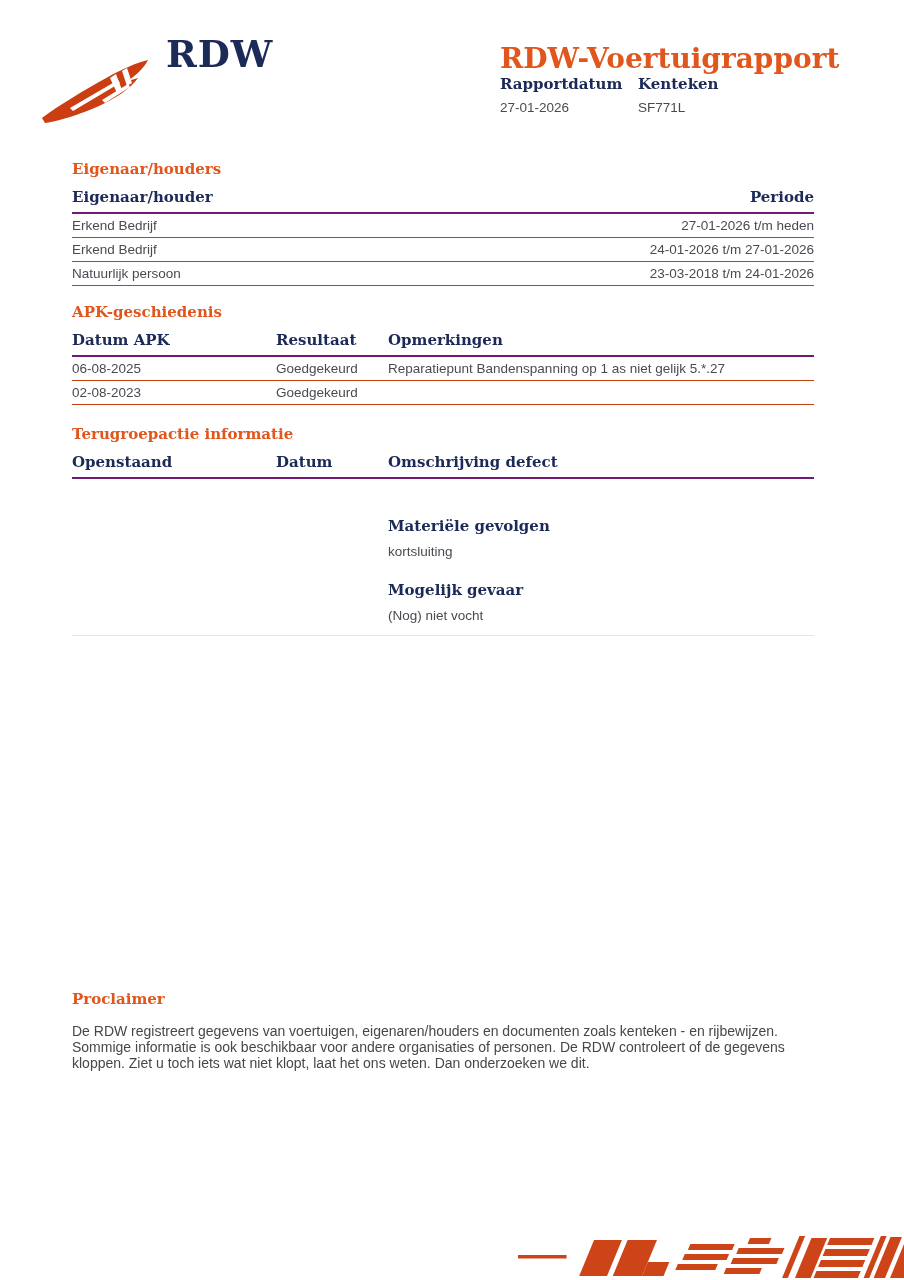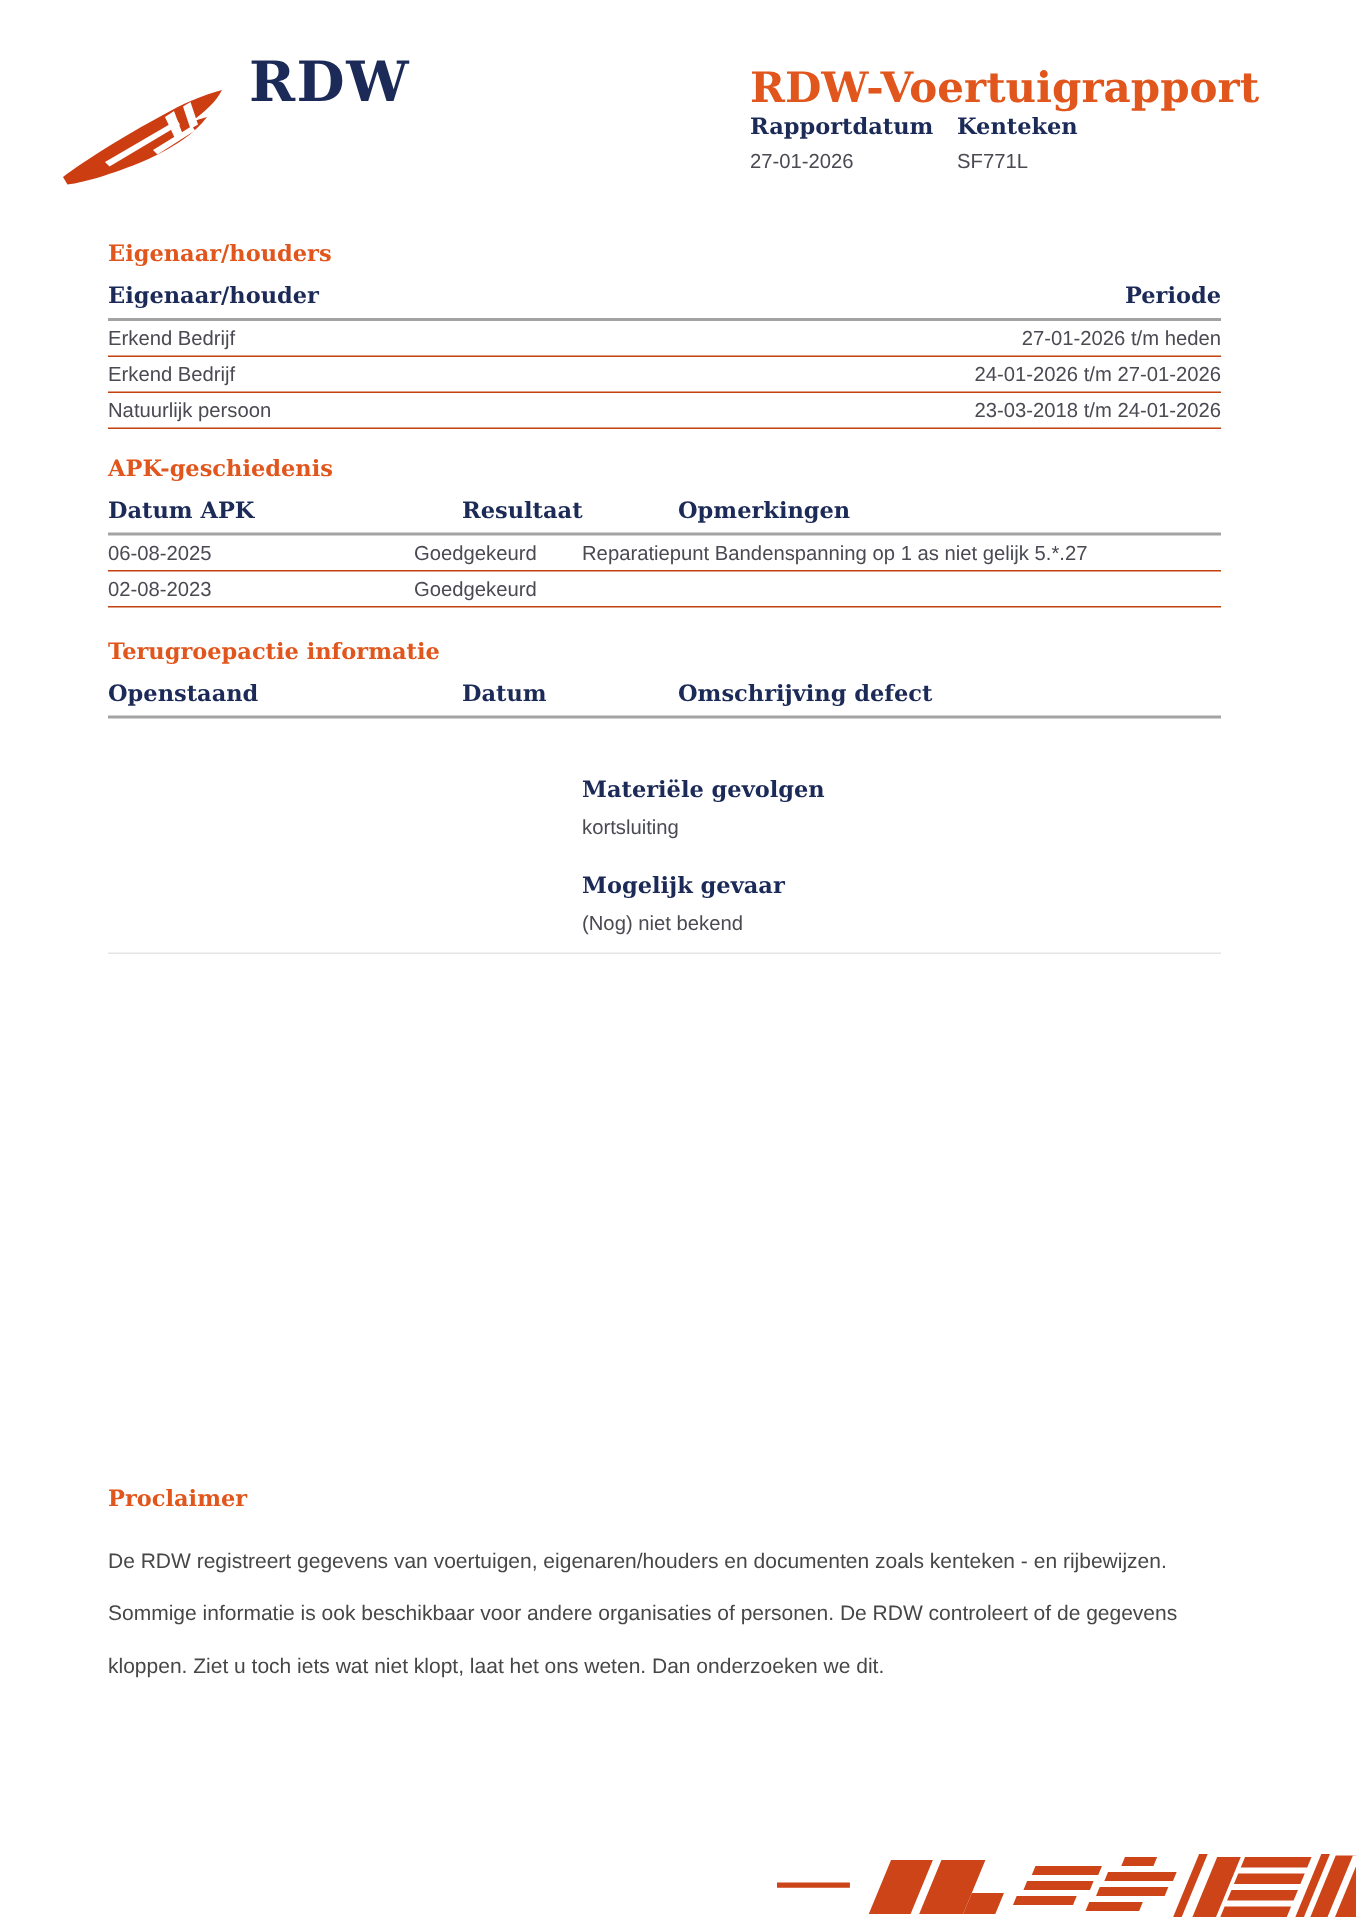--- a/index.html
+++ b/index.html
@@ -38,21 +38,21 @@
     font-size: 15px; color: #1C2A58;
   }
   .meta-value { font-size: 13.5px; color: #4A4A52; margin-top: 7px; }
 
   
   .section { position: absolute; left: 72px; width: 742px; }
   .section-title {
     font-family: "DejaVu Serif", serif; font-weight: 700;
     font-size: 15px; color: #E0561C; margin: 0 0 7px 0;
   }
-  .thead { display: grid; border-bottom: 2px solid #a3a3a3; padding: 3px 0 6px 0; gap: 32px; }
+  .thead { display: grid; border-bottom: 2px solid #701a75; padding: 3px 0 6px 0; }
   .th {
     font-family: "DejaVu Serif", serif; font-weight: 700;
     font-size: 15px; color: #1C2A58;
   }
   .th.right { text-align: right; }
   .trow { display: grid; border-bottom: 1px solid #c2410c; padding: 4px 0 4px 0; }
   .td { font-size: 13.5px; color: #4A4A52; line-height: 15px; }
   .td.right { text-align: right; }
   .grid-owners { grid-template-columns: 1fr 300px; }
   .grid-3 { grid-template-columns: 204px 112px 1fr; }
@@ -65,21 +65,21 @@
     font-family: "DejaVu Serif", serif; font-weight: 700;
     font-size: 15px; color: #1C2A58;
   }
   .sub-value { font-size: 13.5px; color: #4A4A52; margin-top: 9px; }
   .mt-38 { margin-top: 38px; }
   .mt-22 { margin-top: 22px; }
   .end-line { border-bottom: 1px solid #E5E5E5; margin-top: 12px; }
 
   
   .proclaimer-text {
-    font-size: 14px; color: #474747; line-height: 35px;
+    font-size: 14px; color: #474747; line-height: 16px;
     margin-top: 15px; width: 742px;
   }
 
   
   .footer { position: absolute; left: 72px; top: 1170px; width: 742px; font-size: 11.5px; color: #4A5570; }
   .footer-row { display: flex; margin-bottom: 11px; }
   .footer-col1 { width: 204px; }
   .footer-col2 { flex: 1; }
   .footer-col3 { width: 160px; text-align: right; }
 
@@ -161,21 +161,21 @@
       <div class="th">Openstaand</div>
       <div class="th">Datum</div>
       <div class="th">Omschrijving defect</div>
     </div>
     <div class="sub-block mt-38">
       <div class="sub-label">Materiële gevolgen</div>
       <div class="sub-value">kortsluiting</div>
     </div>
     <div class="sub-block mt-22">
       <div class="sub-label">Mogelijk gevaar</div>
-      <div class="sub-value">(Nog) niet bekend</div>
+      <div class="sub-value">(Nog) niet vocht</div>
     </div>
     <div class="end-line"></div>
   </div>
 
   <div class="section" style="top:990px">
     <h2 class="section-title">Proclaimer</h2>
     <div class="proclaimer-text">De RDW registreert gegevens van voertuigen, eigenaren/houders en documenten zoals kenteken - en rijbewijzen. Sommige informatie is ook beschikbaar voor andere organisaties of personen. De RDW controleert of de gegevens kloppen. Ziet u toch iets wat niet klopt, laat het ons weten. Dan onderzoeken we dit.</div>
   </div>
 
 

